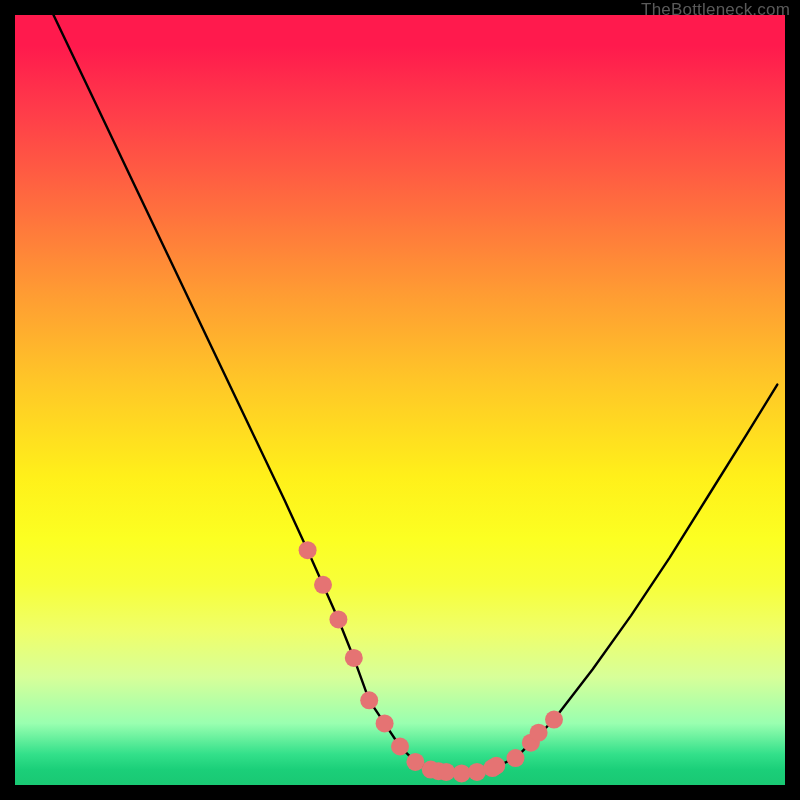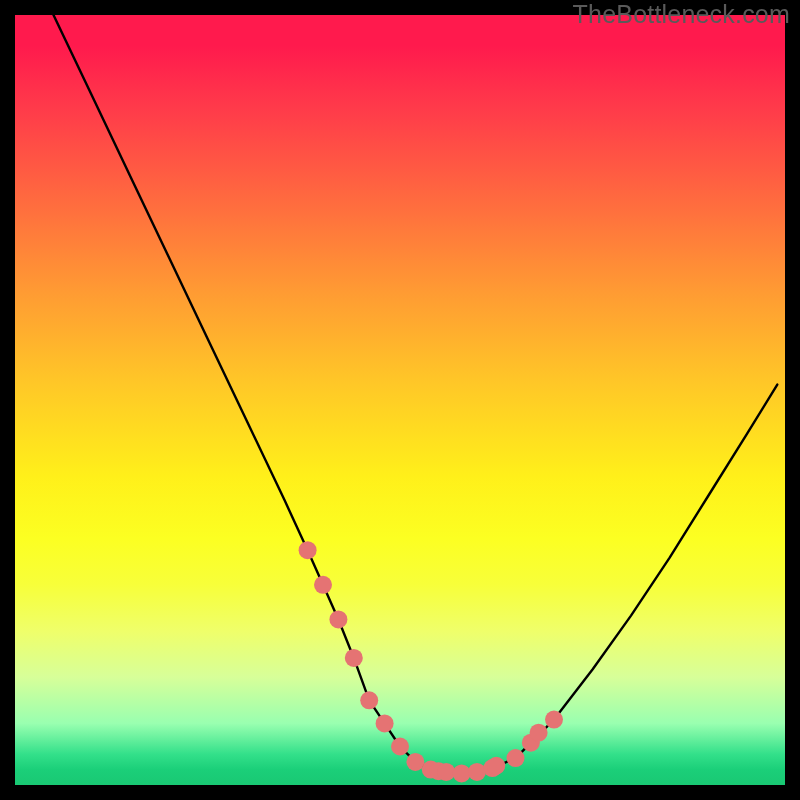--- a/index.html
+++ b/index.html
@@ -48,21 +48,21 @@
     left: 0;
     top: 0;
     width: 770px;
     height: 770px;
   }
   .watermark {
     position: absolute;
     top: 0px;
     right: 10px;
     color: #5a5a5a;
-    font-size: 25px;
+    font-size: 17px;
     font-weight: 500;
     letter-spacing: 0.2px;
     user-select: none;
   }
 </style>
 </head>
 <body>
 
 <div class="frame">
 

